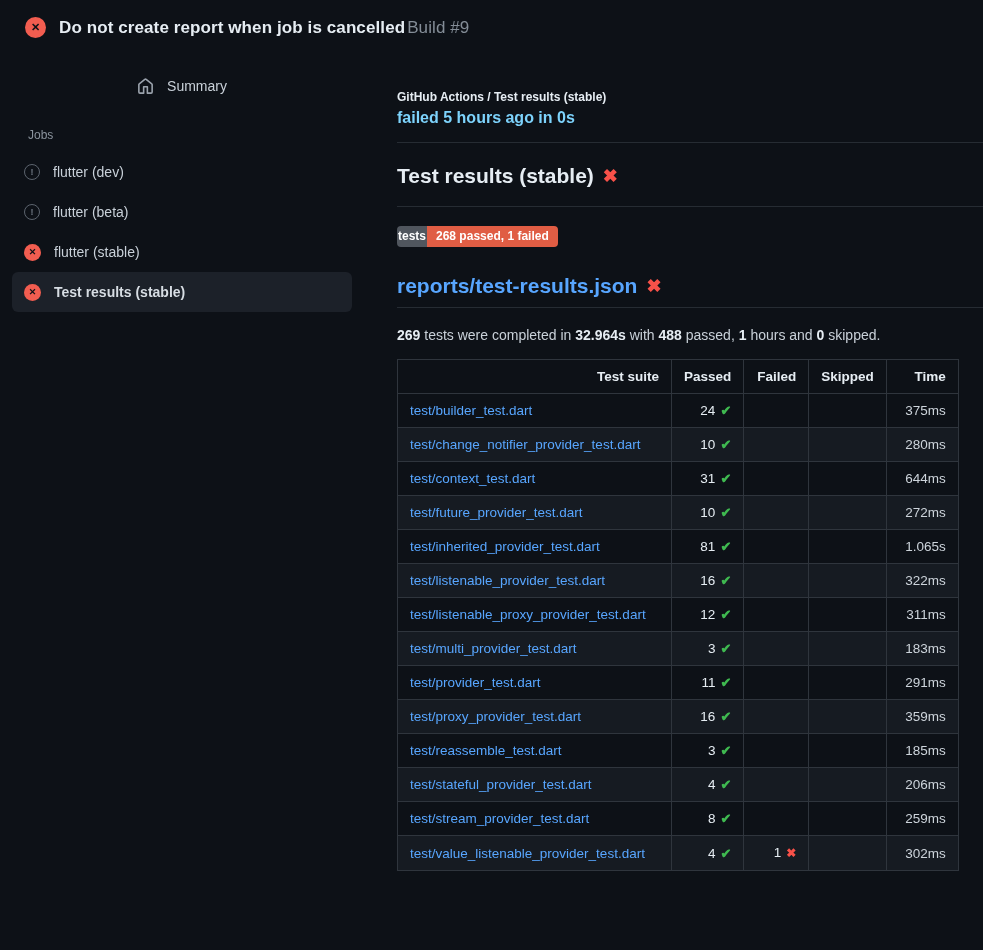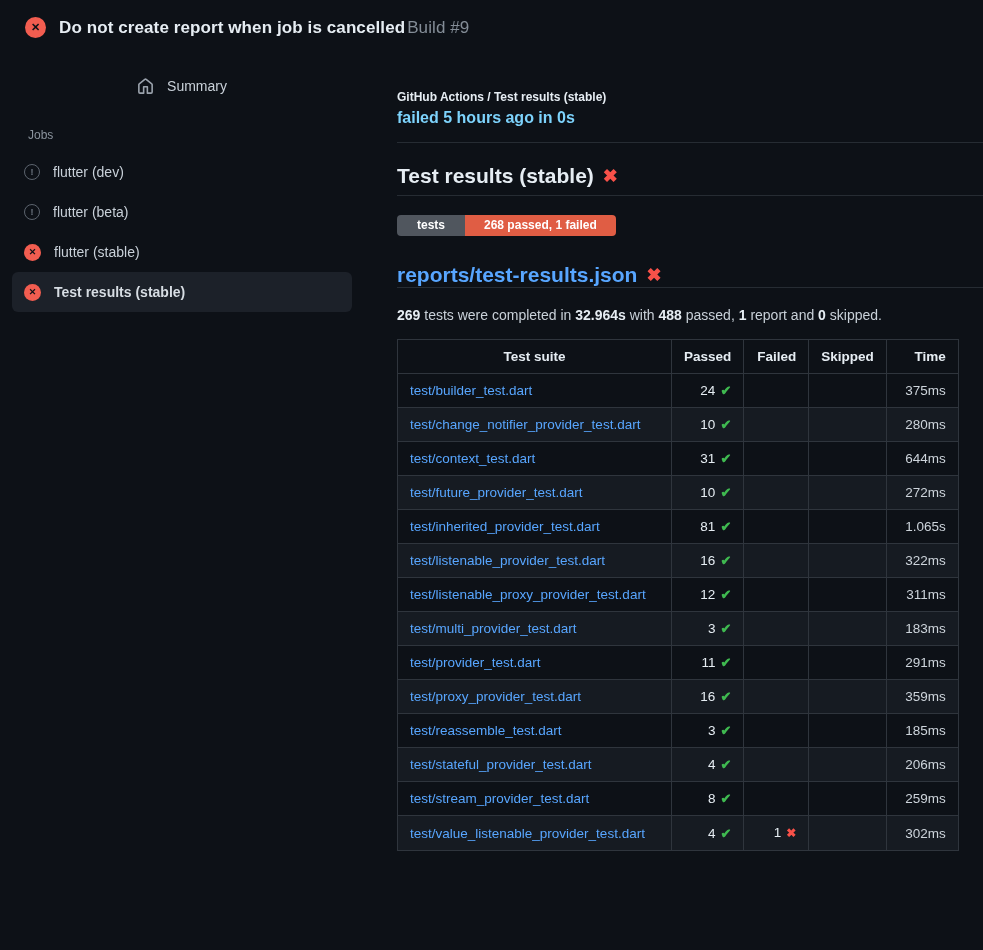--- a/index.html
+++ b/index.html
@@ -49,52 +49,52 @@
   .home-svg { width:17px; height:17px; flex:none; display:block; }
 
   
   .main { flex:1; padding:36px 0 0 32px; min-width:0; }
   .crumb-title { font-size:12px; font-weight:700; color:#e6edf3; }
   .crumb-sub { font-size:16px; color:#7dd3fc; margin-top:5px;font-weight:bold; }
   .rule { border-bottom:1px solid #262c33; margin-top:15px; }
 
   h1.check-title {
     margin-top:21px; font-size:21px; font-weight:700; color:#e6edf3;
-    padding-bottom:7px; border-bottom:1px solid #262c33;
+    padding-bottom:18px; border-bottom:1px solid #262c33;
     display:block;
   }
   .x-mark { color:#f85149; font-size:18px; font-weight:700; margin-left:9px; vertical-align:1px; }
 
   .badge {
     display:inline-flex; margin-top:19px; border-radius:4px; overflow:hidden;
     font-size:12px; font-weight:600; line-height:1; color:#ffffff;
   }
-  .badge-label { background:#50565e; padding:4px 20px 5px; }
-  .badge-value { background:#e05d44; padding:4px 19px 5px; }
+  .badge-label { background:#50565e; padding:4px 1px 5px; }
+  .badge-value { background:#e05d44; padding:4px 9px 5px; }
 
   h2.file-heading {
     margin-top:27px; font-size:21px; font-weight:700;
-    padding-bottom:0; border-bottom:1px solid #262c33;
+    padding-bottom:9px; border-bottom:1px solid #262c33;
   }
   h2.file-heading a { color:#58a6ff; text-decoration:none; cursor:pointer; }
 
   p.run-summary { margin-top:19px; font-size:14px; color:#c9d1d9; }
   p.run-summary b { color:#e6edf3; }
 
   
   table.results {
     margin-top:16px; border-collapse:collapse;
     font-size:13.5px; table-layout:fixed;
   }
   .results th, .results td {
     border:1px solid #2f353d; padding:7px 12px;
     line-height:19px; overflow:hidden; white-space:nowrap;
   }
   .results th { font-weight:700; color:#e6edf3; text-align:right; }
-  .results th.suite-col { text-align:center;margin-top:28px; }
+  .results th.suite-col { text-align:right;margin-top:28px; }
   .results td { background:#0d1117; }
   .results tbody tr:nth-child(even) td { background:#161b22; }
   .results td.suite a { color:#58a6ff; text-decoration:none; cursor:pointer; }
   .results td.num { text-align:right; color:#e6edf3; }
   .results td.time { text-align:right; color:#cdd4db; }
   .col-suite { width:274px; } .col-passed { width:70px; }
   .col-failed { width:65px; } .col-skipped { width:76px; } .col-time { width:72px; }
   .chk { color:#3fb950; font-weight:700; margin-left:5px; font-size:13px; }
   .crs { color:#f85149; font-weight:700; margin-left:5px; font-size:12px; }
 </style>
@@ -143,21 +143,21 @@
 
     <h1 class="check-title"><span>Test results (stable)</span><span class="x-mark">✖</span></h1>
 
     <div class="badge">
       <span class="badge-label">tests</span>
       <span class="badge-value">268 passed, 1 failed</span>
     </div>
 
     <h2 class="file-heading"><a>reports/test-results.json</a><span class="x-mark">✖</span></h2>
 
-    <p class="run-summary"><b>269</b><span> tests were completed in </span><b>32.964s</b><span> with </span><b>488</b><span> passed, </span><b>1</b><span> report and </span><b>0</b><span> skipped.</span></p>
+    <p class="run-summary"><b>269</b><span> tests were completed in </span><b>32.964s</b><span> with </span><b>488</b><span> passed, </span><b>1</b><span> hours and </span><b>0</b><span> skipped.</span></p>
 
     <table class="results">
       <colgroup>
         <col class="col-suite">
           <col class="col-passed">
           <col class="col-failed">
           <col class="col-skipped">
           <col class="col-time">
       </colgroup>
       <thead>

